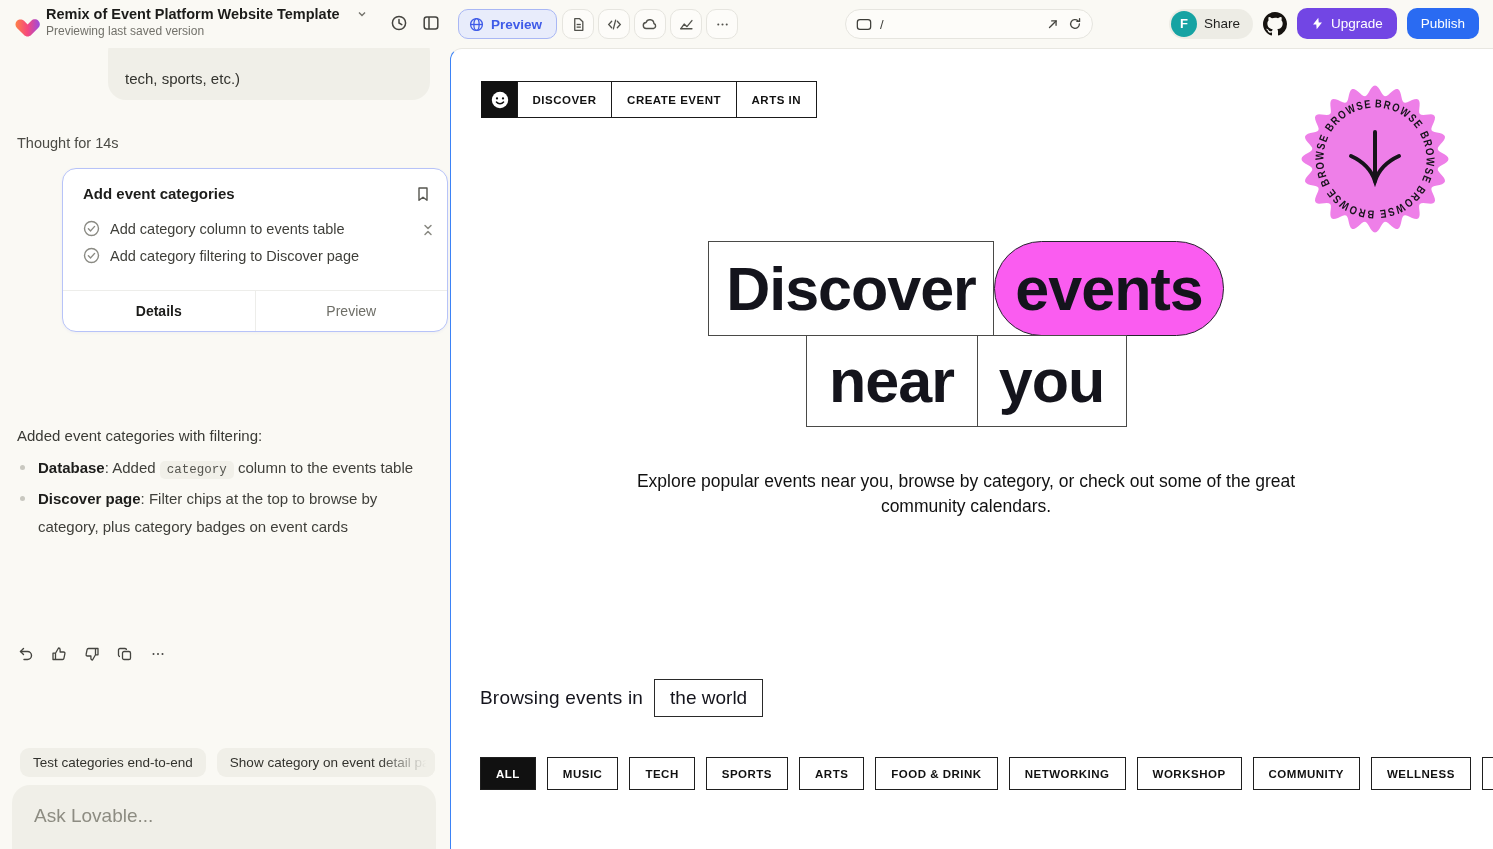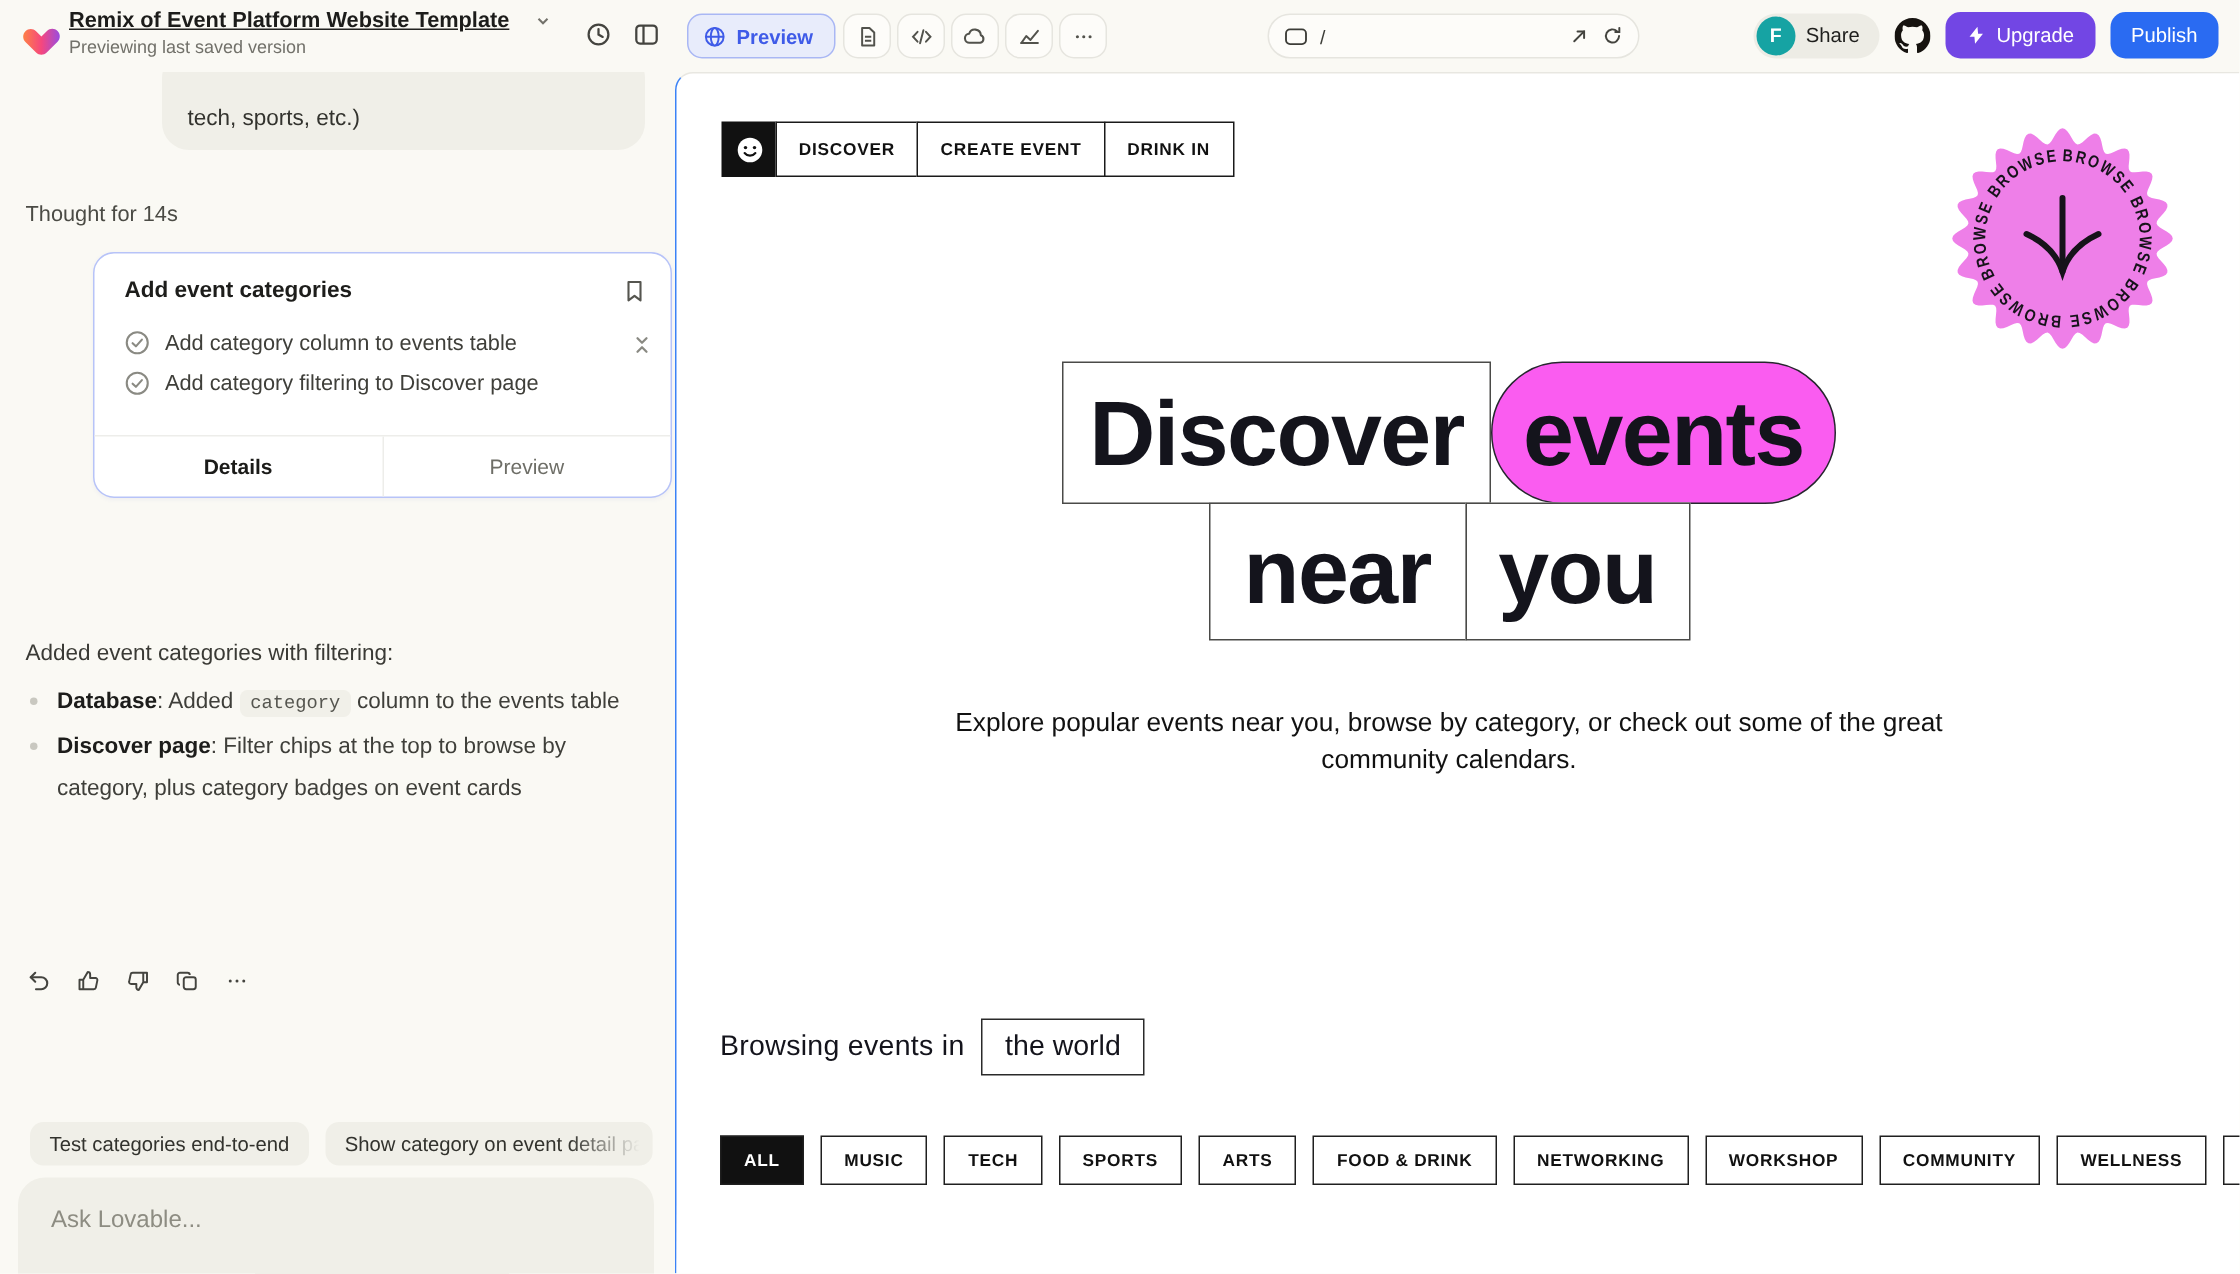--- a/index.html
+++ b/index.html
@@ -4,21 +4,21 @@
 <style>
   * { margin:0; padding:0; box-sizing:border-box; }
   html,body { width:1493px; height:849px; overflow:hidden; }
   body { font-family:"Liberation Sans", sans-serif; background:#faf9f4; color:#222220; }
   svg { display:block; }
 
   
   .topbar { position:absolute; left:0; top:0; width:1493px; height:48px; background:#faf9f4; }
   .logo { position:absolute; left:14px; top:10px; width:28px; height:28px; }
   .proj { position:absolute; left:46px; top:6px; }
-  .proj-title-row { display:flex; align-items:center; gap:16px;text-decoration:underline; }
+  .proj-title-row { display:flex; align-items:center; gap:16px; }
   .proj-title { font-size:14.5px; font-weight:bold; color:#1c1c1a; }
   .proj-sub { font-size:12px; color:#72716a; margin-top:2px; }
   .icon-btn { display:flex; align-items:center; justify-content:center; color:#44443f; cursor:pointer; }
   .tb-hist { position:absolute; left:390px; top:14px; }
   .tb-panel { position:absolute; left:422px; top:14px; }
   .preview-btn { position:absolute; left:458px; top:9px; height:30px; padding:0 14px 0 10px;
      display:flex; align-items:center; gap:7px; background:#e8ecfb; border:1.5px solid #a9b7f4;
      border-radius:10px; color:#3f5be8; font-size:13.5px; font-weight:bold; cursor:pointer; }
   .tb-group { position:absolute; left:562px; top:9px; display:flex; gap:4px; }
   .sq-btn { width:32px; height:30px; background:#fdfcf9; border:1px solid #e6e5df; border-radius:10px;
@@ -71,21 +71,21 @@
 
   .sugg-row { position:absolute; left:20px; top:700px; display:flex; gap:11px; width:420px; }
   .sugg-chip { height:29px; background:#f0efe8; border-radius:9px; display:flex; align-items:center;
      padding:0 13px; font-size:13.5px; color:#32322d; white-space:nowrap; cursor:pointer; }
   .sugg-fade { position:relative; overflow:hidden; max-width:218px; }
   .sugg-fade::after { content:""; position:absolute; right:0; top:0; width:56px; height:100%;
      background:linear-gradient(to right, rgba(240,239,232,0), #f0efe8 85%); }
 
   .ask-box { position:absolute; left:12px; top:737px; width:424px; height:106px; background:#f0efe8; border-radius:18px; }
   .ask-input { position:absolute; left:22px; top:20px; width:380px; border:none; background:transparent;
-     font-family:"Liberation Sans", sans-serif; font-size:16px; color:#33332e; outline:none; }
+     font-family:"Liberation Sans", sans-serif; font-size:19px; color:#33332e; outline:none; }
   .ask-input::placeholder { color:#8d8c82; }
 
   
   .preview-panel { position:absolute; left:450px; top:48px; width:1043px; height:801px; background:#ffffff;
      border-left:1px solid #3b82f6; border-top:1px solid #e8e7e1; border-top-left-radius:12px; overflow:hidden; }
   .site-nav { position:absolute; left:30px; top:32px; display:flex; align-items:stretch; height:37px; }
   .site-logo { width:37px; height:37px; background:#111; display:flex; align-items:center; justify-content:center; }
   .nav-cell { display:flex; align-items:center; padding:0 15px; border:1.5px solid #1a1a1a; margin-left:-1.5px;
      font-size:11.5px; font-weight:bold; letter-spacing:.5px; color:#111; background:#fff; cursor:pointer; }
 
@@ -355,21 +355,21 @@
     <div class="site-logo">
       <svg width="22" height="22" viewBox="0 0 22 22">
         <circle cx="11" cy="11" r="8.2" fill="#fff"></circle>
         <circle cx="8" cy="9.4" r="1.15" fill="#111"></circle>
           <circle cx="14" cy="9.4" r="1.15" fill="#111"></circle>
         <path d="M7.4 13a4.6 4.6 0 0 0 7.2 0" fill="none" stroke="#111" stroke-width="1.4" stroke-linecap="round"></path>
         </svg>
     </div>
     <div class="nav-cell">DISCOVER</div>
     <div class="nav-cell">CREATE EVENT</div>
-    <div class="nav-cell">DRINK IN</div>
+    <div class="nav-cell">ARTS IN</div>
   </div>
 
   <div class="badge">
     <svg width="150" height="150" viewBox="-75 -75 150 150">
       <path id="scallop" fill="#ee7fe8" d="M0.00,-73.50L1.64,-72.99L3.21,-71.55L4.68,-69.45L6.04,-67.12L7.32,-64.97L8.59,-63.42L9.93,-62.72L11.43,-62.97L13.12,-64.05L15.00,-65.70L17.01,-67.50L19.05,-69.04L21.00,-69.92L22.71,-69.90L24.11,-68.91L25.16,-67.05L25.92,-64.61L26.48,-61.96L27.04,-59.53L27.77,-57.66L28.83,-56.58L30.33,-56.35L32.27,-56.87L34.56,-57.85L37.04,-58.94L39.45,-59.77L41.58,-60.01L43.20,-59.46L44.23,-58.08L44.65,-55.99L44.61,-53.44L44.34,-50.75L44.11,-48.26L44.22,-46.26L44.90,-44.90L46.26,-44.22L48.26,-44.11L50.75,-44.34L53.44,-44.61L55.99,-44.65L58.08,-44.23L59.46,-43.20L60.01,-41.58L59.77,-39.45L58.94,-37.04L57.85,-34.56L56.87,-32.27L56.35,-30.33L56.58,-28.83L57.66,-27.77L59.53,-27.04L61.96,-26.48L64.61,-25.92L67.05,-25.16L68.91,-24.11L69.90,-22.71L69.92,-21.00L69.04,-19.05L67.50,-17.01L65.70,-15.00L64.05,-13.12L62.97,-11.43L62.72,-9.93L63.42,-8.59L64.97,-7.32L67.12,-6.04L69.45,-4.68L71.55,-3.21L72.99,-1.64L73.50,-0.00L72.99,1.64L71.55,3.21L69.45,4.68L67.12,6.04L64.97,7.32L63.42,8.59L62.72,9.93L62.97,11.43L64.05,13.12L65.70,15.00L67.50,17.01L69.04,19.05L69.92,21.00L69.90,22.71L68.91,24.11L67.05,25.16L64.61,25.92L61.96,26.48L59.53,27.04L57.66,27.77L56.58,28.83L56.35,30.33L56.87,32.27L57.85,34.56L58.94,37.04L59.77,39.45L60.01,41.58L59.46,43.20L58.08,44.23L55.99,44.65L53.44,44.61L50.75,44.34L48.26,44.11L46.26,44.22L44.90,44.90L44.22,46.26L44.11,48.26L44.34,50.75L44.61,53.44L44.65,55.99L44.23,58.08L43.20,59.46L41.58,60.01L39.45,59.77L37.04,58.94L34.56,57.85L32.27,56.87L30.33,56.35L28.83,56.58L27.77,57.66L27.04,59.53L26.48,61.96L25.92,64.61L25.16,67.05L24.11,68.91L22.71,69.90L21.00,69.92L19.05,69.04L17.01,67.50L15.00,65.70L13.12,64.05L11.43,62.97L9.93,62.72L8.59,63.42L7.32,64.97L6.04,67.12L4.68,69.45L3.21,71.55L1.64,72.99L0.00,73.50L-1.64,72.99L-3.21,71.55L-4.68,69.45L-6.04,67.12L-7.32,64.97L-8.59,63.42L-9.93,62.72L-11.43,62.97L-13.12,64.05L-15.00,65.70L-17.01,67.50L-19.05,69.04L-21.00,69.92L-22.71,69.90L-24.11,68.91L-25.16,67.05L-25.92,64.61L-26.48,61.96L-27.04,59.53L-27.77,57.66L-28.83,56.58L-30.33,56.35L-32.27,56.87L-34.56,57.85L-37.04,58.94L-39.45,59.77L-41.58,60.01L-43.20,59.46L-44.23,58.08L-44.65,55.99L-44.61,53.44L-44.34,50.75L-44.11,48.26L-44.22,46.26L-44.90,44.90L-46.26,44.22L-48.26,44.11L-50.75,44.34L-53.44,44.61L-55.99,44.65L-58.08,44.23L-59.46,43.20L-60.01,41.58L-59.77,39.45L-58.94,37.04L-57.85,34.56L-56.87,32.27L-56.35,30.33L-56.58,28.83L-57.66,27.77L-59.53,27.04L-61.96,26.48L-64.61,25.92L-67.05,25.16L-68.91,24.11L-69.90,22.71L-69.92,21.00L-69.04,19.05L-67.50,17.01L-65.70,15.00L-64.05,13.12L-62.97,11.43L-62.72,9.93L-63.42,8.59L-64.97,7.32L-67.12,6.04L-69.45,4.68L-71.55,3.21L-72.99,1.64L-73.50,0.00L-72.99,-1.64L-71.55,-3.21L-69.45,-4.68L-67.12,-6.04L-64.97,-7.32L-63.42,-8.59L-62.72,-9.93L-62.97,-11.43L-64.05,-13.12L-65.70,-15.00L-67.50,-17.01L-69.04,-19.05L-69.92,-21.00L-69.90,-22.71L-68.91,-24.11L-67.05,-25.16L-64.61,-25.92L-61.96,-26.48L-59.53,-27.04L-57.66,-27.77L-56.58,-28.83L-56.35,-30.33L-56.87,-32.27L-57.85,-34.56L-58.94,-37.04L-59.77,-39.45L-60.01,-41.58L-59.46,-43.20L-58.08,-44.23L-55.99,-44.65L-53.44,-44.61L-50.75,-44.34L-48.26,-44.11L-46.26,-44.22L-44.90,-44.90L-44.22,-46.26L-44.11,-48.26L-44.34,-50.75L-44.61,-53.44L-44.65,-55.99L-44.23,-58.08L-43.20,-59.46L-41.58,-60.01L-39.45,-59.77L-37.04,-58.94L-34.56,-57.85L-32.27,-56.87L-30.33,-56.35L-28.83,-56.58L-27.77,-57.66L-27.04,-59.53L-26.48,-61.96L-25.92,-64.61L-25.16,-67.05L-24.11,-68.91L-22.71,-69.90L-21.00,-69.92L-19.05,-69.04L-17.01,-67.50L-15.00,-65.70L-13.12,-64.05L-11.43,-62.97L-9.93,-62.72L-8.59,-63.42L-7.32,-64.97L-6.04,-67.12L-4.68,-69.45L-3.21,-71.55L-1.64,-72.99L-0.00,-73.50Z"></path>
       <defs>
           <path id="ringpath" d="M 0,-51.5 A 51.5,51.5 0 1 1 -0.02,-51.5" fill="none"></path>
         </defs>
       <text font-family="Liberation Sans, sans-serif" font-size="11.5" font-weight="bold" letter-spacing="1.6" fill="#16131a">
         <textPath href="#ringpath" textLength="320" lengthAdjust="spacingAndGlyphs">BROWSE BROWSE BROWSE BROWSE BROWSE BROWSE</textPath>

